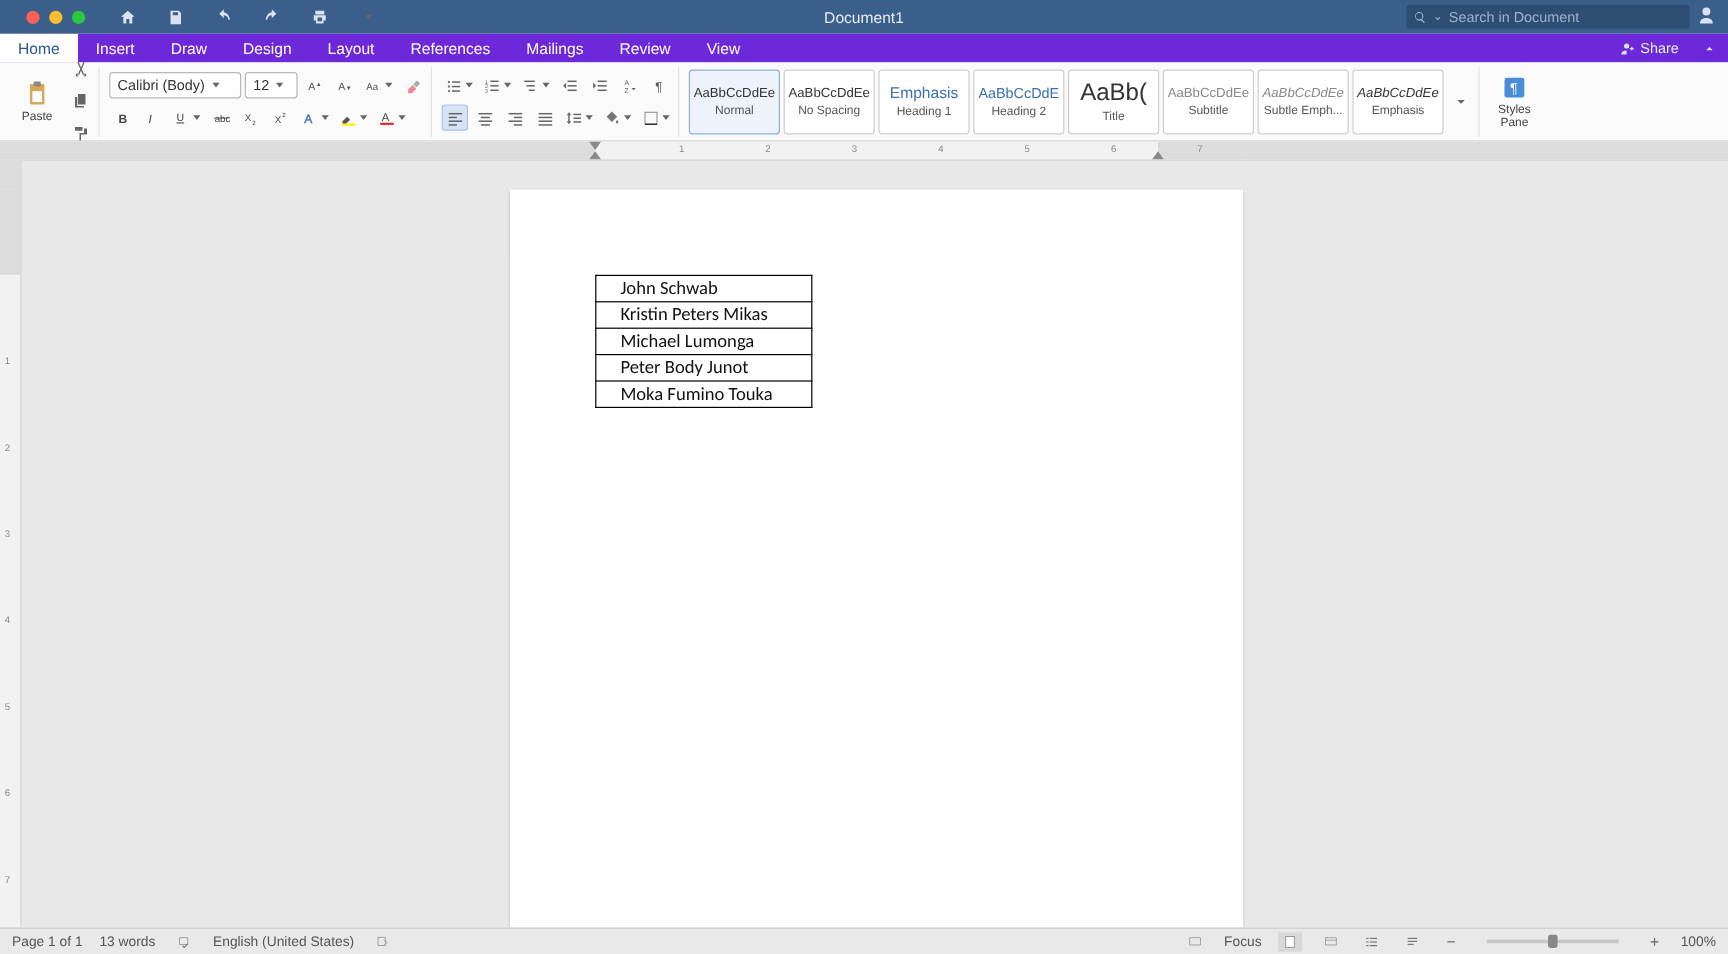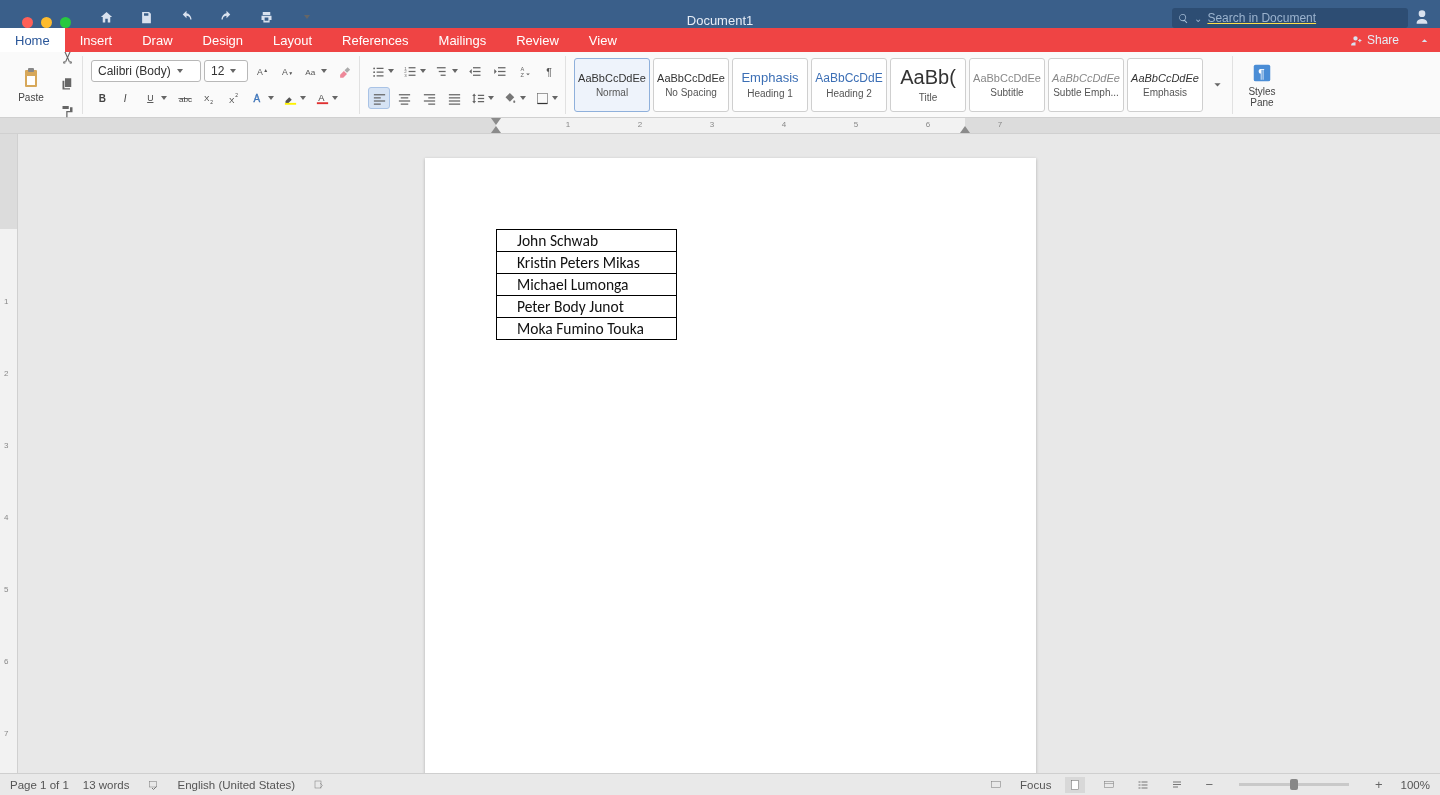--- a/index.html
+++ b/index.html
@@ -1,43 +1,43 @@
 <!DOCTYPE html>
 <html><head>
 <meta charset="utf-8">
 <style>
   * { box-sizing: border-box; margin: 0; padding: 0; font-family: -apple-system, "Helvetica Neue", Arial, sans-serif; }
   html, body { width: 1440px; height: 795px; overflow: hidden; background: #ececec; }
 
   
   .titlebar {
-    height: 28px; background: #3a5f8a; display: flex; align-items: flex-end;
+    height: 28px; background: #3a5f8a; display: flex; align-items: center;
     color: #fff; font-size: 12px; position: relative; padding-left: 12px;
   }
   .traffic { display: flex; gap: 8px; padding-left: 10px; }
   .tl { width: 11px; height: 11px; border-radius: 50%; }
   .tl.red { background: #ff5f57; } .tl.yel { background: #febc2e; } .tl.grn { background: #28c840; }
   .titlebar-icons { display: flex; gap: 18px; margin-left: 24px; align-items: center; }
   .titlebar-icons svg { width: 15px; height: 15px; fill: #d9e2ef; }
   .doc-title { position: absolute; left: 50%; transform: translateX(-50%); font-size: 13px; color: #e6edf6; }
   .search-box {
     margin-left: auto; margin-right: 6px; background: #2d4d73; border-radius: 3px;
     height: 20px; width: 236px; display: flex; align-items: center; padding: 0 6px; gap: 5px;
   }
   .search-box svg { width: 11px; height: 11px; fill: #aac1da; }
   .search-box input {
-    background: transparent; border: 0; outline: 0; color: #fde047; font-size: 12px; flex: 1; text-decoration: underline;
+    background: transparent; border: 0; outline: 0; color: #fde047; font-size: 12px; flex: 1;
   }
   .search-box input::placeholder { color: #9bb3ce; }
   .titlebar .usr { margin-right: 10px; }
   .titlebar .usr svg { width: 16px; height: 16px; fill: #d9e2ef; }
 
   
   .tabstrip {
-    height: 24px; background: #ef4444; display: flex; align-items: stretch;
+    height: 24px; background: #6d28d9; display: flex; align-items: stretch;
     color: #fff; font-size: 13px;
   }
   .tab { padding: 0 15px; display: flex; align-items: center; cursor: default; }
   .tab.active { background: #fff; color: #2a5699; font-weight: 500; }
   .tabstrip .spacer { flex: 1; }
   .tabstrip .share {
     display: flex; align-items: center; gap: 5px; padding: 0 10px; color: #e6edf6; font-size: 12px;
   }
   .tabstrip .share svg { width: 13px; height: 13px; fill: #d9e2ef; }
   .tabstrip .collapse { padding: 0 10px; display: flex; align-items: center; }

